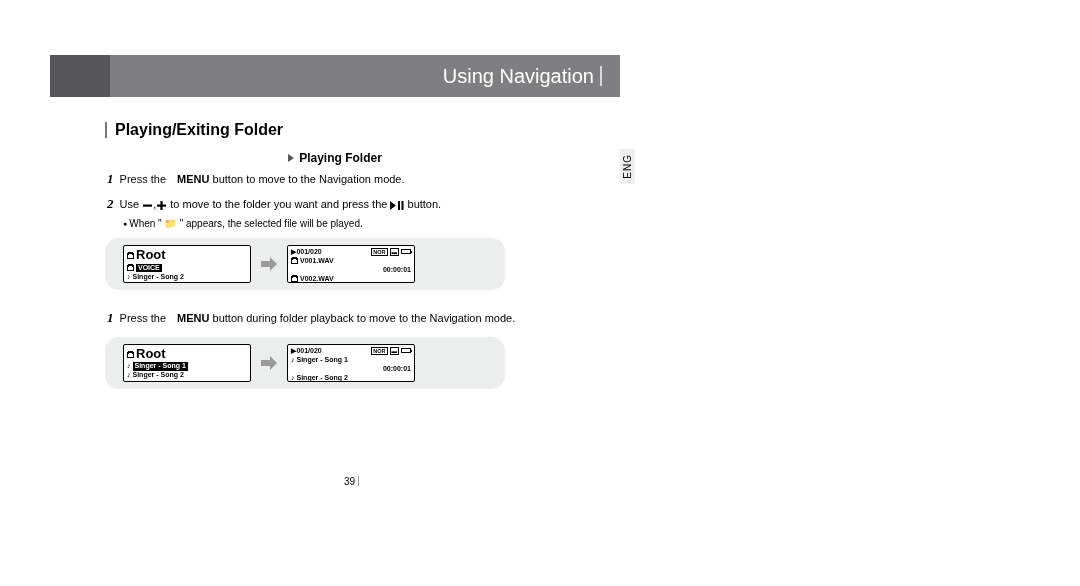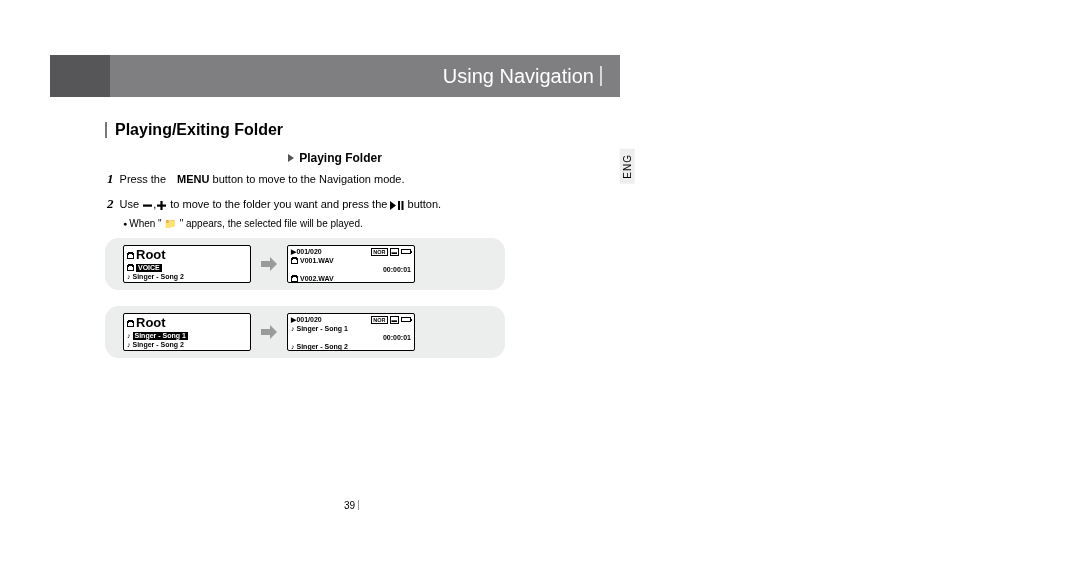--- a/index.html
+++ b/index.html
@@ -203,21 +203,21 @@
   .batt {
     display:inline-block;width:10px;height:5px;border:1px solid #000;position:relative;vertical-align:1px;
   }
   .batt::after{content:"";position:absolute;right:-2px;top:1px;width:1px;height:2px;background:#000;}
   .status{
     display:flex;justify-content:space-between;align-items:center;height:8px;
   }
   .pagenum {
     position: absolute;
     left: 344px;
-    top: 500px;
+    top: 476px;
     font-size: 10px;
   }
   .pagenum-bar{
     display:inline-block;width:1px;height:10px;background:#999;vertical-align:-1px;margin-left:3px;
   }
   b{font-weight:700;margin-left:8px;}
 </style>
 </head>
 <body>
 
@@ -301,20 +301,24 @@
             <span>00:00:01</span>
           </div>
         <div class="row">
             <span class="mini-icon folder"></span>
             <span>V002.WAV</span>
           </div>
       </div>
     </div>
 
 
+    <div class="step">
+      <span class="stepnum">1</span>
+      <span>Press the </span><b>MENU</b><span> button during folder playback to move to the Navigation mode.</span>
+    </div>
 
 
     <div class="screens-wrap">
       <div class="lcd">
         <div class="title">
             <span class="mini-icon folder"></span>
             <span>Root</span>
           </div>
         <div class="row">
             <span>♪</span>

